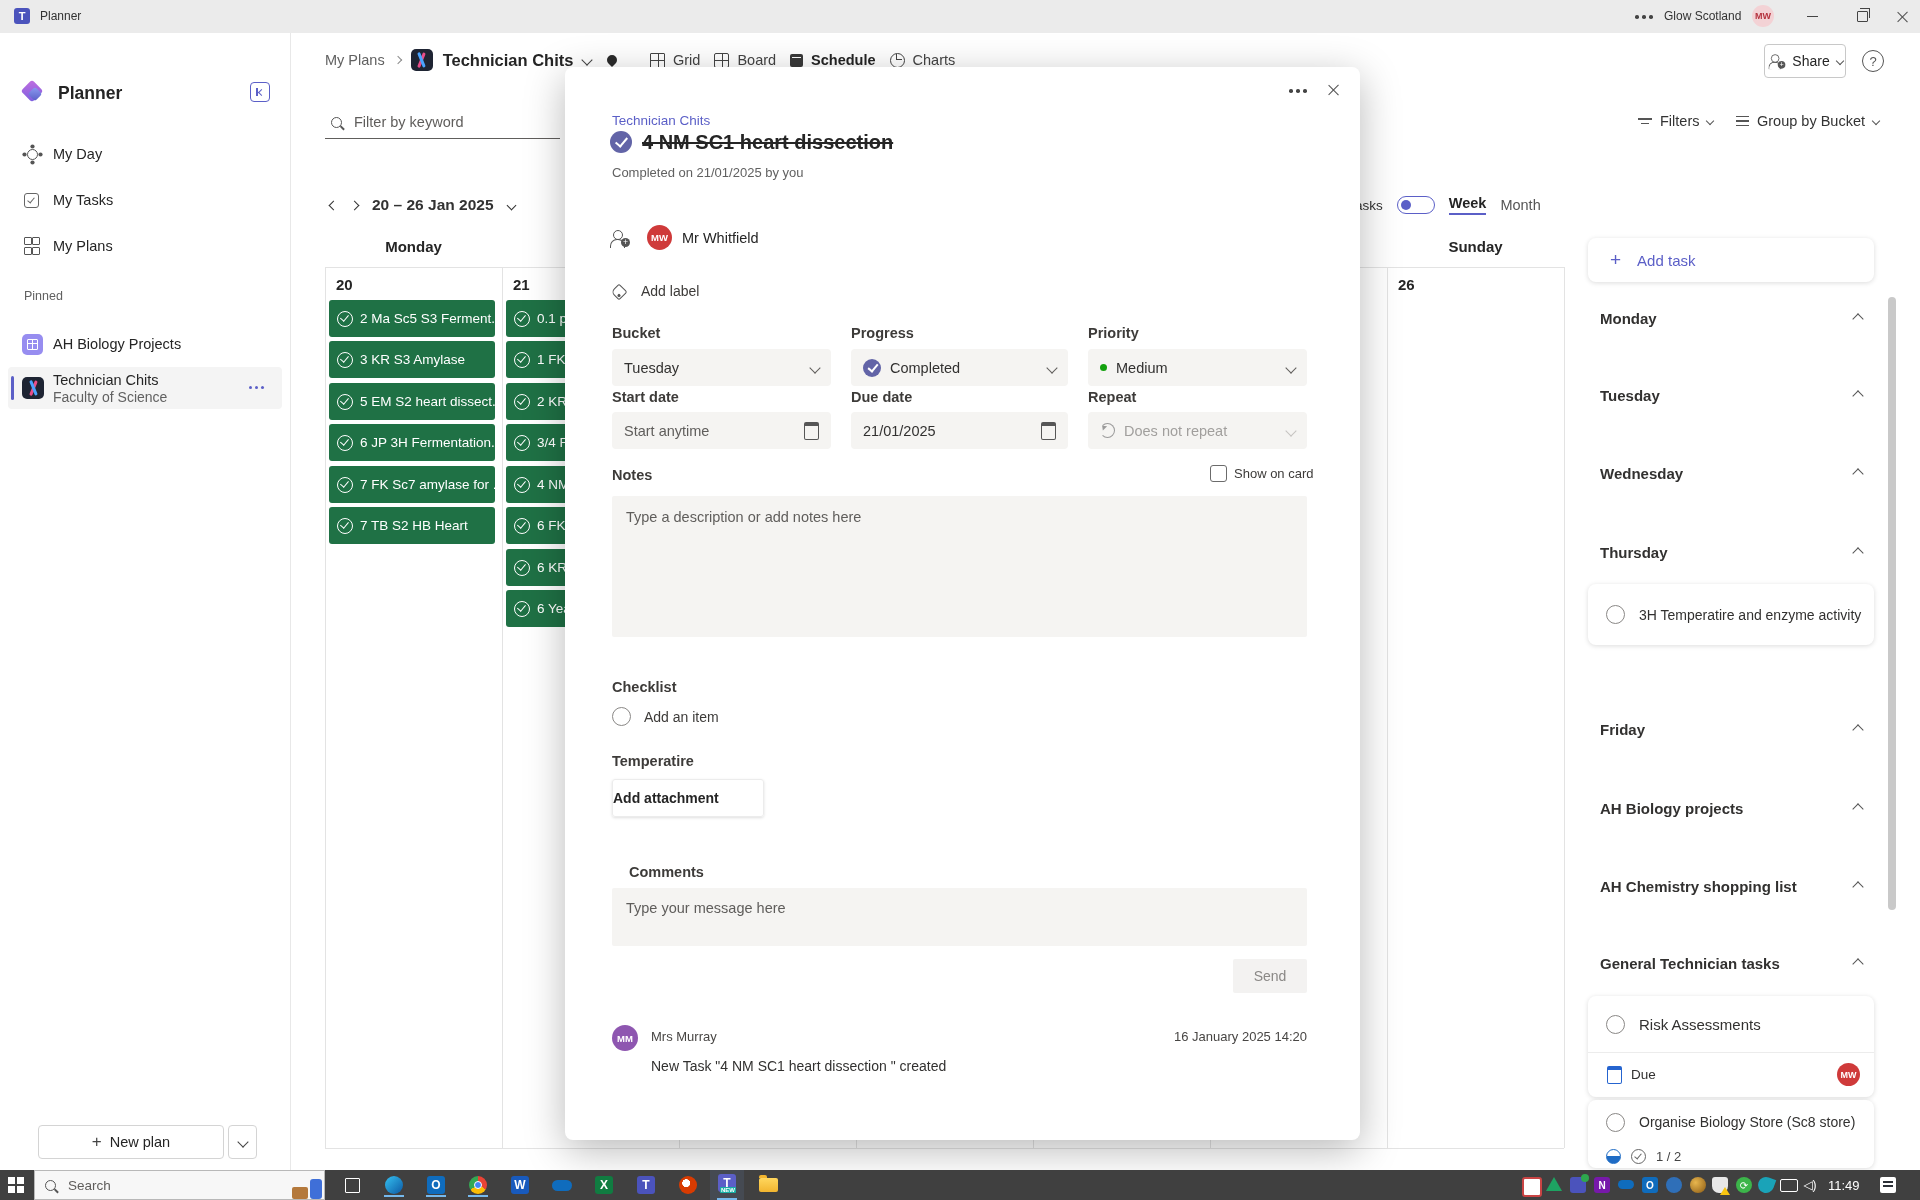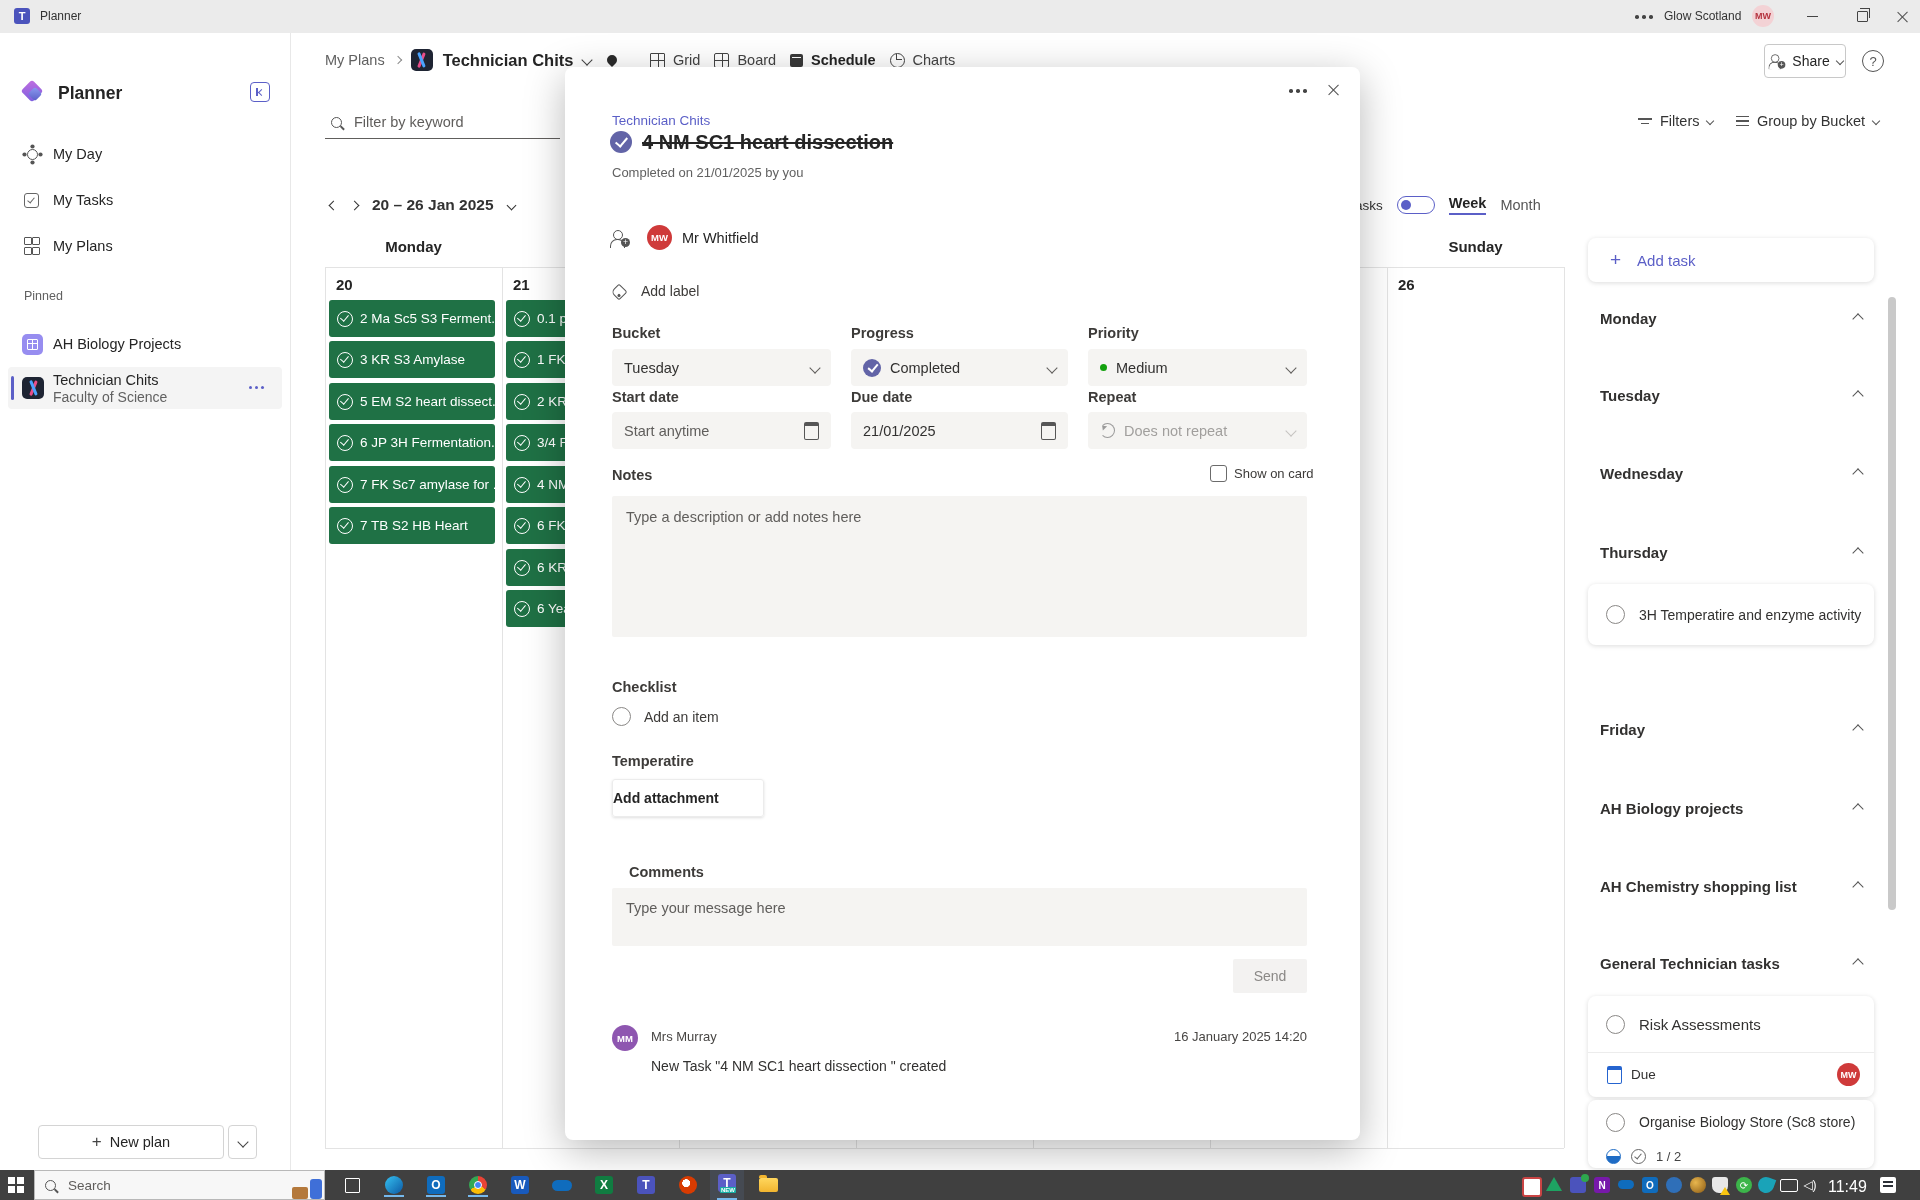--- a/index.html
+++ b/index.html
@@ -536,19 +536,19 @@
     <span class="trayic fx" style="left:1642px;background:#0f6cbd;color:#fff;font-size:10px;font-weight:700;justify-content:center">O</span>
     <span class="trayic" style="left:1666px;border-radius:50%;background:#2f6fb8"></span>
     <span class="trayic" style="left:1690px;border-radius:50%;background:radial-gradient(circle at 35% 35%,#e8b64e,#8a5a14)"></span>
     <span class="trayic" style="left:1712px;background:#e8e8e8;border-radius:3px 3px 7px 7px">
         <i style="position:absolute;right:-2px;bottom:-2px;width:0;height:0;border-left:5px solid transparent;border-right:5px solid transparent;border-bottom:8px solid #f8c511"></i>
       </span>
     <span class="trayic fx" style="left:1736px;border-radius:50%;background:#3cb54a;color:#fff;font-size:10px;justify-content:center">⟳</span>
     <span class="trayic" style="left:1758px;border-radius:50% 0 50% 50%;background:#1aa3b8;transform:rotate(20deg)"></span>
     <span class="trayic" style="left:1780px;top:9px;height:11px;border:1.5px solid #fff;background:none;border-radius:2px"></span>
     <span class="trayic fx" style="left:1802px;background:none;color:#fff;font-size:12px;justify-content:center">◁)</span>
-    <span class="ab" style="left:1828px;top:8px;color:#fff;font-size:16px">11:49</span>
+    <span class="ab" style="left:1828px;top:8px;color:#fff;font-size:13px">11:49</span>
     <span class="trayic" style="left:1880px;background:#fff;border-radius:2px">
         <i style="position:absolute;left:3px;top:4px;width:10px;height:1.5px;background:#2b2f36;box-shadow:0 4px 0 #2b2f36"></i>
       </span>
   </div>
 
 </div>
 
 </body></html>

